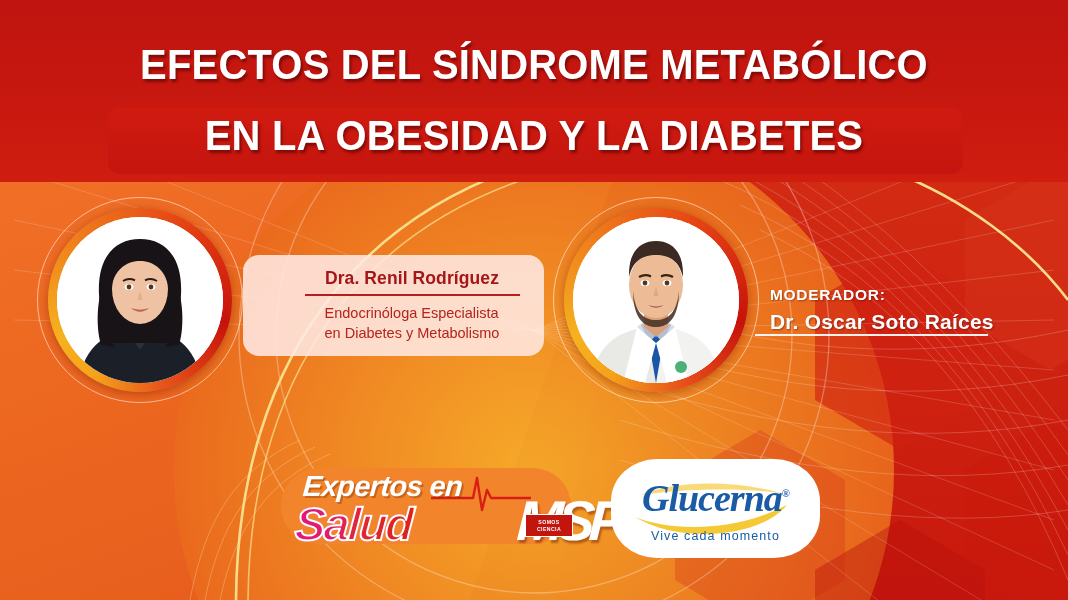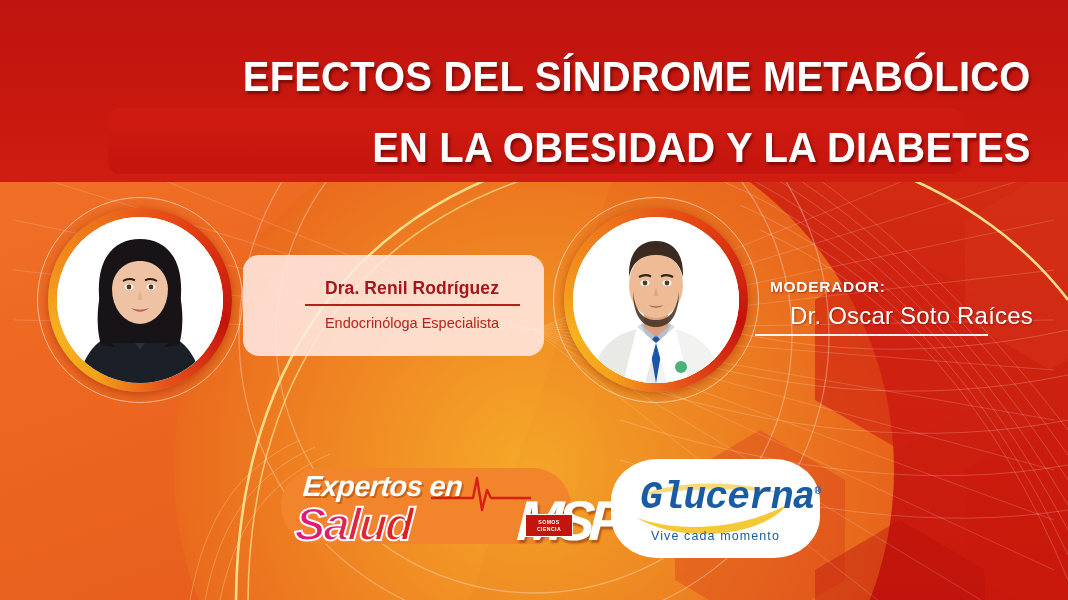--- a/index.html
+++ b/index.html
@@ -21,21 +21,21 @@
     clip-path:polygon(34% 0,100% 0,100% 100%,0 100%);}
   .bg-red-right2{position:absolute;right:0;top:120px;width:48%;height:480px;
     background:linear-gradient(180deg,#d42d14 0%,#c8180d 100%);
     clip-path:polygon(18% 0,100% 0,100% 100%,0 100%);}
 
   svg.bg-svg{position:absolute;inset:0;width:1068px;height:600px;}
 
   
   .title-band{position:absolute;left:108px;top:108px;width:855px;height:66px;
     background:linear-gradient(180deg,#d11b11 0%,#c4150e 100%);border-radius:12px;}
-  .title-wrap{position:absolute;left:0;top:48px;width:1068px;text-align:right;z-index:12;}
+  .title-wrap{position:absolute;left:0;top:36px;width:1068px;text-align:center;z-index:12;}
   .title-line{
     color:#fff;font-weight:bold;font-size:43px;line-height:56px;letter-spacing:.2px;
     font-family:"Liberation Sans",sans-serif;
     transform:scaleX(.93);
     text-shadow:2px 3px 3px rgba(70,0,0,.55);
     white-space:nowrap;
   }
   .title-line.l2{margin-top:15px;}
 
   
@@ -50,23 +50,23 @@
   .namecard{position:absolute;left:243px;top:255px;width:264px;height:101px;
     background:rgba(255,233,229,.87);border-radius:16px;z-index:13;
     display:flex;flex-direction:column;align-items:center;justify-content:center;padding-left:37px;}
   .nc-name{color:#a4161a;font-weight:bold;font-size:17.5px;letter-spacing:.1px;}
   .nc-rule{width:215px;height:1.6px;background:#b3211c;margin:5px 0 7px;}
   .nc-sub{color:#b4231d;font-size:14.5px;line-height:20px;font-weight:500;}
 
   
   .mod{position:absolute;left:770px;top:278px;z-index:13;text-align:left;}
   .mod-label{color:#fff;font-weight:bold;font-size:15.5px;letter-spacing:.7px;
+    text-shadow:1px 1px 2px rgba(80,0,0,.45);margin-top:8px;}
+  .mod-name{color:#fff;font-weight:bold;font-size:21px;margin-top:6px;letter-spacing:.2px;
     text-shadow:1px 1px 2px rgba(80,0,0,.45);}
-  .mod-name{color:#fff;font-weight:normal;font-size:24px;margin-top:6px;letter-spacing:.2px;
-    text-shadow:1px 1px 2px rgba(80,0,0,.45);margin-left:20px;}
   .mod-rule{position:absolute;left:755px;top:334px;width:233px;height:2px;
     background:rgba(255,255,255,.92);z-index:13;}
 
   
   .msp{position:absolute;left:281px;top:464px;width:305px;height:86px;z-index:15;}
   .msp-pill{position:absolute;left:0;top:4px;width:290px;height:76px;border-radius:38px;
     background:#f2842c;}
   .msp-inner{position:absolute;inset:0;}
   .msp-exp{position:absolute;left:22px;top:6px;font-style:italic;font-weight:bold;
     font-size:29px;color:#fff;letter-spacing:-.6px;
@@ -80,22 +80,22 @@
     color:#fff;letter-spacing:-6px;font-style:italic;transform:skewX(-3deg);
     text-shadow:2px 3px 2px rgba(110,25,0,.45);font-family:"Liberation Sans",sans-serif;}
   .msp-badge{position:absolute;left:244px;top:50px;width:46px;height:21px;background:#c2150d;
     display:flex;flex-direction:column;align-items:center;justify-content:center;
     border:1px solid #fff;}
   .msp-badge span{color:#fff;font-size:5.2px;line-height:7px;letter-spacing:.4px;font-weight:bold;}
 
   
   .gluc{position:absolute;left:611px;top:459px;width:209px;height:99px;z-index:15;}
   .gluc-bg{position:absolute;inset:0;background:#fff;border-radius:46px/42px;}
-  .gluc-word{position:absolute;left:0;top:17px;width:209px;text-align:right;
-    font-family:Liberation Mono, monospace;font-style:italic;font-weight:bold;
+  .gluc-word{position:absolute;left:0;top:17px;width:209px;text-align:center;
+    font-family:Liberation Serif, serif;font-style:italic;font-weight:bold;
     font-size:38px;color:#1a5ba6;letter-spacing:-1px;}
   .gluc-reg{font-size:11px;vertical-align:super;}
   .gluc-tag{position:absolute;left:0;top:70px;width:209px;text-align:center;
     font-size:12.5px;color:#1a5ba6;letter-spacing:1.1px;font-weight:normal;}
 </style>
 </head>
 <body>
 
 <div id="stage">
 
@@ -235,20 +235,21 @@
         <path d="M74,91 q9,7.5 18,0 q-9,3.6 -18,0 Z" fill="#b9605c"></path>
       </svg>
     </div>
   </div>
 
   <div class="namecard">
     <div class="nc-name">Dra. Renil Rodríguez</div>
     <div class="nc-rule"></div>
     <div class="nc-sub">
       <div>Endocrinóloga Especialista</div>
+      <div>en Diabetes y Metabolismo</div>
     </div>
   </div>
 
   <div class="avatar" style="left:564px;top:208px;width:184px;height:184px;">
     <div class="ring-halo"></div>
     <div class="ring"></div>
     <div class="ring-inner">
       <svg viewBox="0 0 166 166" width="166" height="166">
         <rect width="166" height="166" fill="#ffffff"></rect>
 

